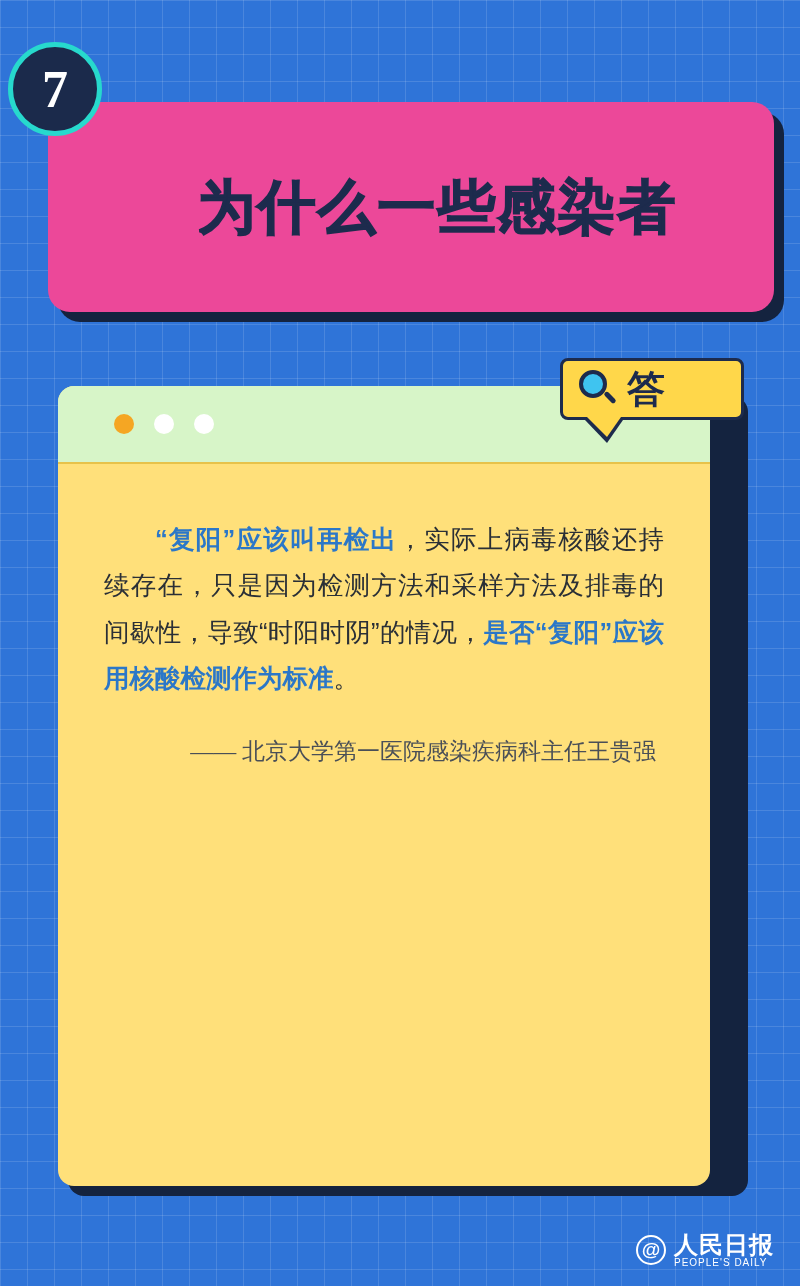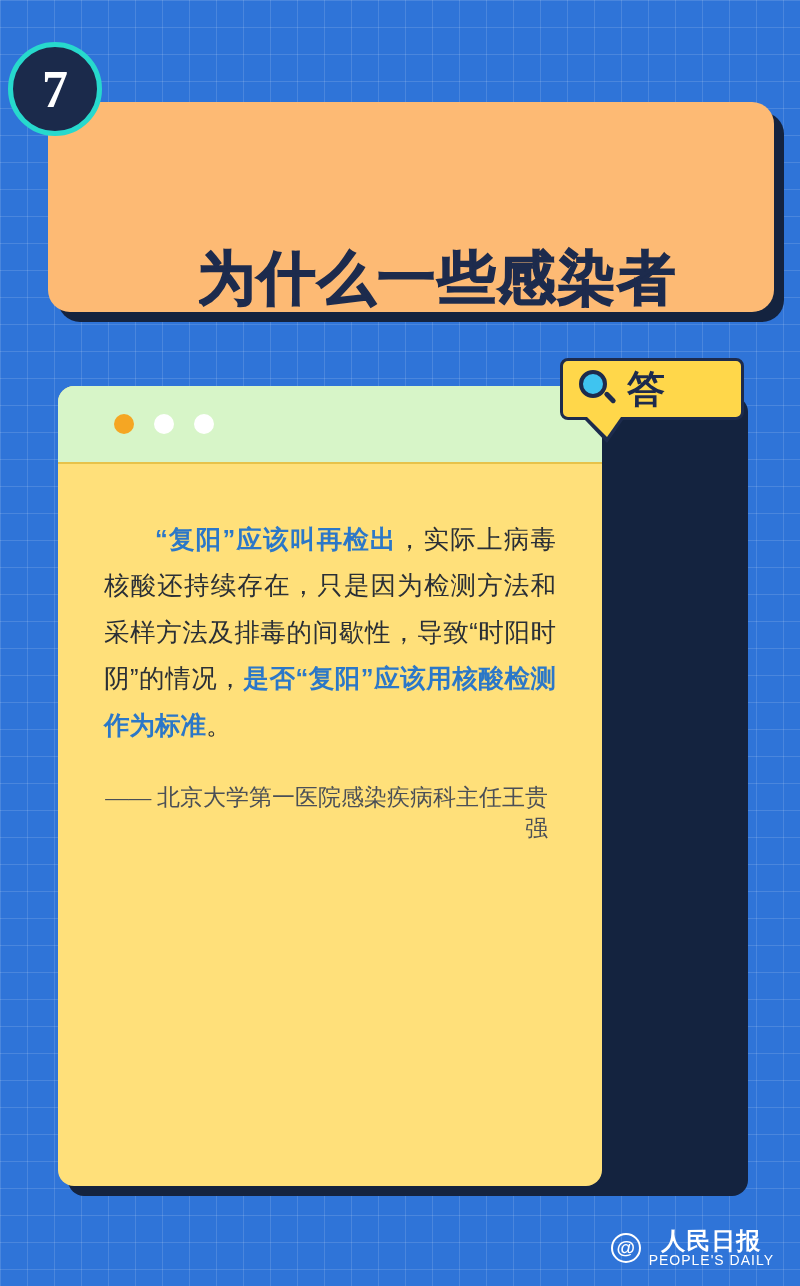--- a/index.html
+++ b/index.html
@@ -55,27 +55,27 @@
     background: #14233f;
     border-radius: 22px;
     z-index: 1;
   }
   #question-card {
     position: absolute;
     left: 48px;
     top: 102px;
     width: 726px;
     height: 210px;
-    background: #fdba74;
+    background: #ec4899;
     border-radius: 22px;
     z-index: 2;
     display: flex;
     flex-direction: column;
     align-items: center;
-    justify-content: flex-end;
+    justify-content: center;
     padding-left: 53px;
   }
   .q-line {
     color: #1d2b4d;
     font-size: 58px;
     font-weight: bold;
     letter-spacing: 2px;
     line-height: 1.18;
     white-space: nowrap;
     font-family: "Liberation Sans", sans-serif;
@@ -159,21 +159,21 @@
     width: 680px;
     height: 800px;
     background: #14233f;
     border-radius: 16px;
     z-index: 2;
   }
   #content-window {
     position: absolute;
     left: 58px;
     top: 386px;
-    width: 544px;
+    width: 652px;
     height: 800px;
     background: #ffe07a;
     border-radius: 16px;
     z-index: 3;
     overflow: hidden;
   }
   #window-titlebar {
     height: 78px;
     background: #d7f5c8;
     display: flex;
@@ -226,21 +226,21 @@
   #logo-at {
     width: 30px; height: 30px;
     border: 2.5px solid #ffffff;
     border-radius: 50%;
     display: flex; align-items: center; justify-content: center;
     font-size: 19px;
     font-weight: bold;
   }
   #logo-text-wrap { display: flex; flex-direction: column; line-height: 1.05; }
   #logo-cn { font-size: 24px; font-weight: bold; letter-spacing: 1px; text-align: center; }
-  #logo-en { font-size: 14px; letter-spacing: 1px; }
+  #logo-en { font-size: 10px; letter-spacing: 1px; }
 </style>
 </head>
 <body>
 
 <div id="bg-grid"></div>
 
 <div id="number-badge">7</div>
 
 <div id="question-card-shadow"></div>
 <div id="question-card">

